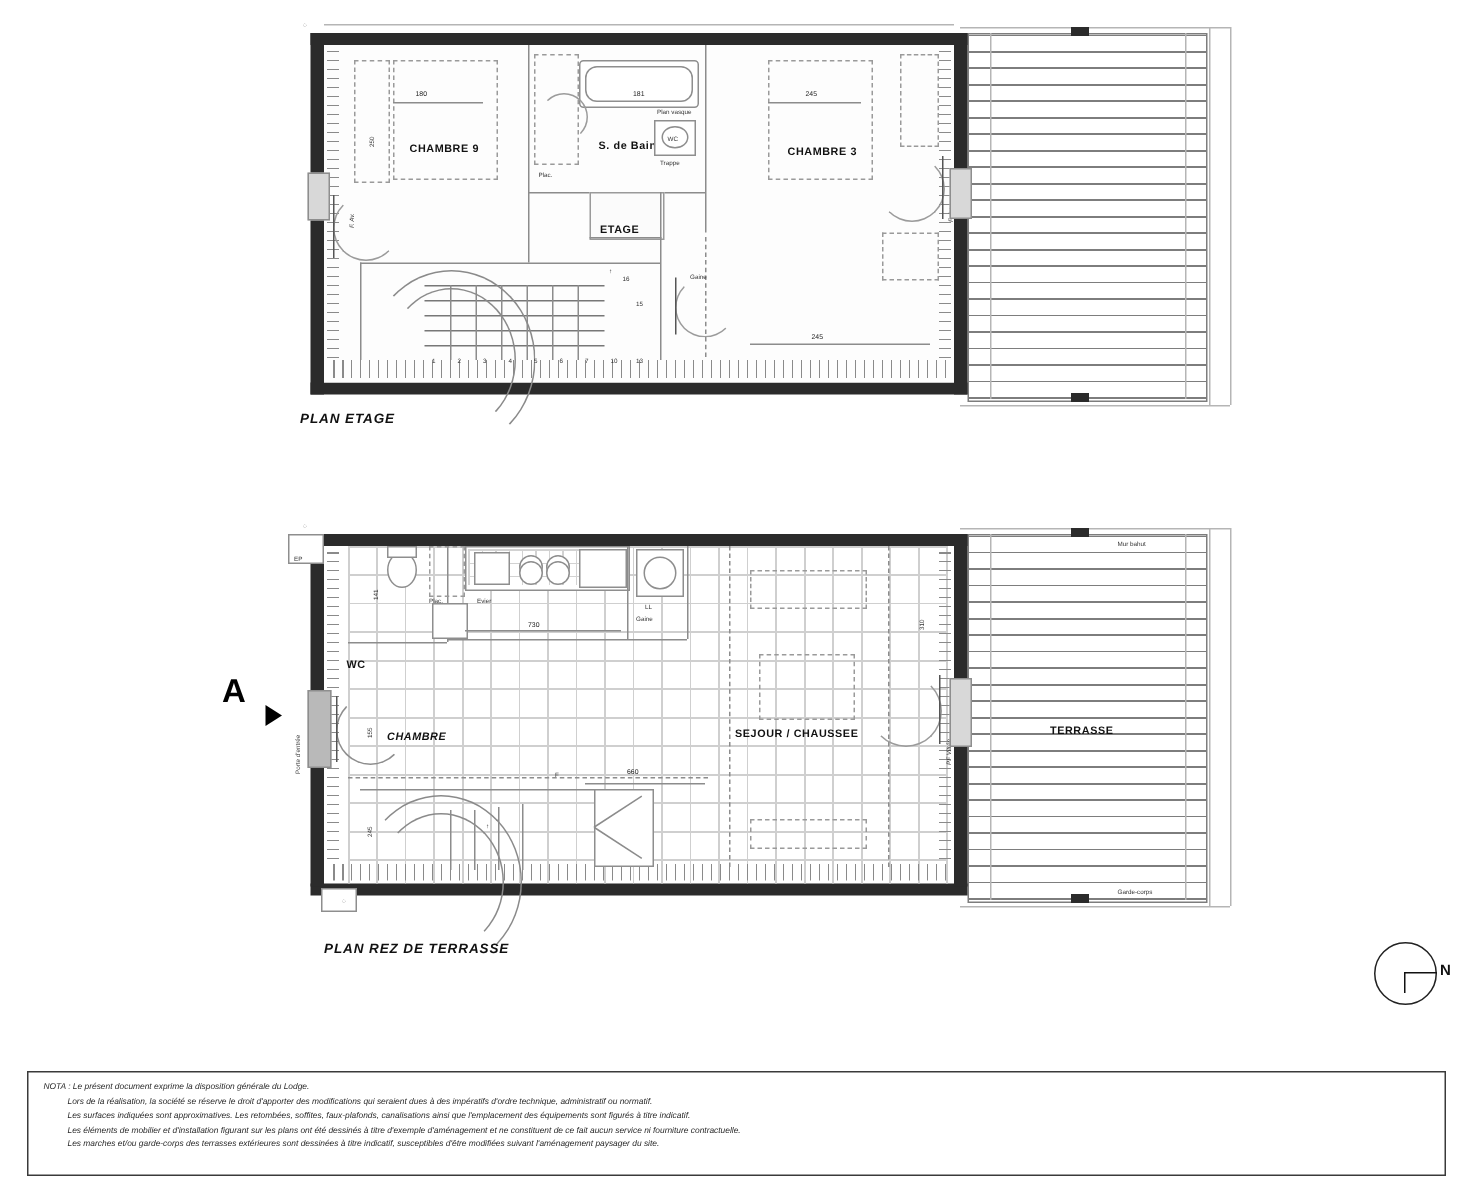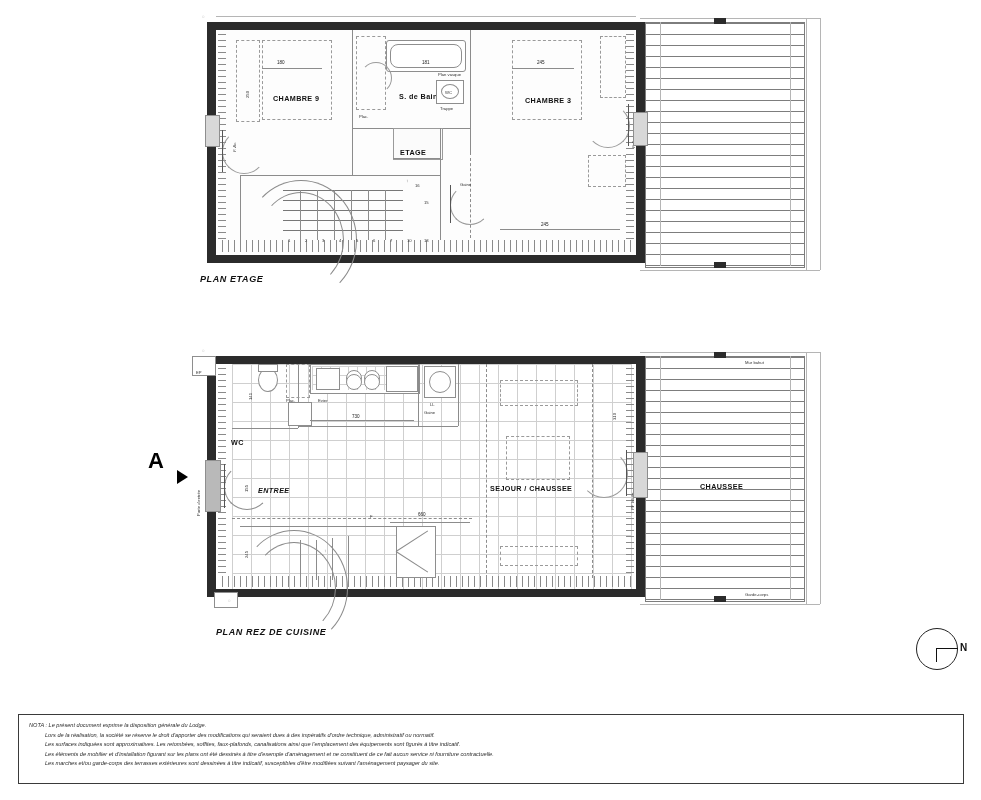--- a/index.html
+++ b/index.html
@@ -334,21 +334,21 @@
   <div class="abs" style="left:0;top:340px;width:981px;height:320px;">
 
     <div class="thinline-v" style="left:806px;top:12px;height:252px;"></div>
     <div class="thinline-v" style="left:820px;top:12px;height:252px;"></div>
     <div class="thinline-h" style="left:640px;top:12px;width:180px;"></div>
     <div class="thinline-h" style="left:640px;top:264px;width:180px;"></div>
 
     <div class="deck" style="left:645px;top:16px;width:158px;height:244px;"></div>
     <div class="thinline-v" style="left:790px;top:16px;height:244px;"></div>
     <div class="thinline-v" style="left:660px;top:16px;height:244px;"></div>
-    <div class="room-label" style="left:700px;top:142px;">CHAUSSEE</div>
+    <div class="room-label" style="left:700px;top:142px;">TERRASSE</div>
     <div class="micro" style="left:745px;top:252px;">Garde-corps</div>
     <div class="micro" style="left:745px;top:20px;">Mur bahut</div>
     <div class="wall" style="left:714px;top:12px;width:12px;height:6px;"></div>
     <div class="wall" style="left:714px;top:256px;width:12px;height:6px;"></div>
 
     <div class="wall" style="left:207px;top:16px;width:438px;height:8px;"></div>
     <div class="wall" style="left:207px;top:249px;width:438px;height:8px;"></div>
     <div class="wall" style="left:207px;top:16px;width:9px;height:235px;"></div>
     <div class="wall" style="left:636px;top:16px;width:9px;height:235px;"></div>
 
@@ -399,21 +399,21 @@
     <div class="fbox-d" style="left:500px;top:206px;width:76px;height:18px;"></div>
     <div class="room-label" style="left:490px;top:144px;">SEJOUR / CHAUSSEE</div>
     <div class="dotline-v" style="left:486px;top:24px;height:214px;"></div>
     <div class="dotline-v" style="left:592px;top:24px;height:214px;"></div>
     <div class="micro" style="left:612px;top:80px;transform:rotate(-90deg);transform-origin:left top;">310</div>
     <div class="micro-i" style="left:630px;top:170px;transform:rotate(-90deg);transform-origin:left top;">PF Vitrée</div>
     <div class="fbox" style="left:633px;top:112px;width:13px;height:44px;background:#d8d8d8;"></div>
     <div class="swing" style="left:580px;top:110px;width:46px;height:46px;border-color:transparent;border-right-color:#9b9b9b;border-bottom-color:#9b9b9b;"></div>
     <div class="line-v" style="left:626px;top:110px;height:46px;border-color:#555;"></div>
 
-    <div class="room-label italic" style="left:258px;top:146px;">ENTREE</div>
+    <div class="room-label italic" style="left:258px;top:146px;">CHAMBRE</div>
     <div class="micro" style="left:244px;top:152px;transform:rotate(-90deg);transform-origin:left top;">155</div>
     <div class="fbox" style="left:205px;top:120px;width:14px;height:50px;background:#b9b9b9;"></div>
     <div class="micro" style="left:196px;top:176px;transform:rotate(-90deg);transform-origin:left top;">Porte d'entrée</div>
     <div class="swing" style="left:224px;top:124px;width:44px;height:44px;border-color:transparent;border-left-color:#8d8d8d;border-bottom-color:#8d8d8d;"></div>
     <div class="line-v" style="left:224px;top:124px;height:44px;border-color:#555;"></div>
     <div class="dotline-h" style="left:232px;top:178px;width:240px;"></div>
     <div class="dim" style="left:418px;top:172px;">660</div>
     <div class="line-h" style="left:390px;top:182px;width:80px;"></div>
 
     <div class="line-h" style="left:240px;top:186px;width:180px;"></div>
@@ -427,21 +427,21 @@
     <div class="micro" style="left:324px;top:208px;">↑</div>
     <div class="fbox" style="left:396px;top:186px;width:38px;height:50px;"></div>
     <div class="line-h" style="left:396px;top:211px;width:38px;transform:rotate(33deg);transform-origin:left center;"></div>
     <div class="line-h" style="left:396px;top:211px;width:38px;transform:rotate(-33deg);transform-origin:left center;"></div>
     <div class="micro" style="left:244px;top:218px;transform:rotate(-90deg);transform-origin:left top;">245</div>
     <div class="micro" style="left:370px;top:174px;">F</div>
 
     <div class="marker-letter" style="left:148px;top:108px;">A</div>
     <div class="marker-tri" style="left:177px;top:130px;"></div>
 
-    <div class="plan-title" style="left:216px;top:287px;">PLAN REZ DE CUISINE</div>
+    <div class="plan-title" style="left:216px;top:287px;">PLAN REZ DE TERRASSE</div>
   </div>
 
   <div class="abs" style="left:916px;top:628px;width:60px;height:46px;">
     <div class="compass-circle" style="left:0;top:0;"></div>
     <div class="line-h" style="left:20px;top:20px;width:22px;border-color:#111;"></div>
     <div class="line-v" style="left:20px;top:20px;height:14px;border-color:#111;"></div>
     <div class="compass-n" style="left:44px;top:14px;">N</div>
   </div>
 
   <div class="nota-box" style="left:18px;top:714px;width:944px;height:68px;">

